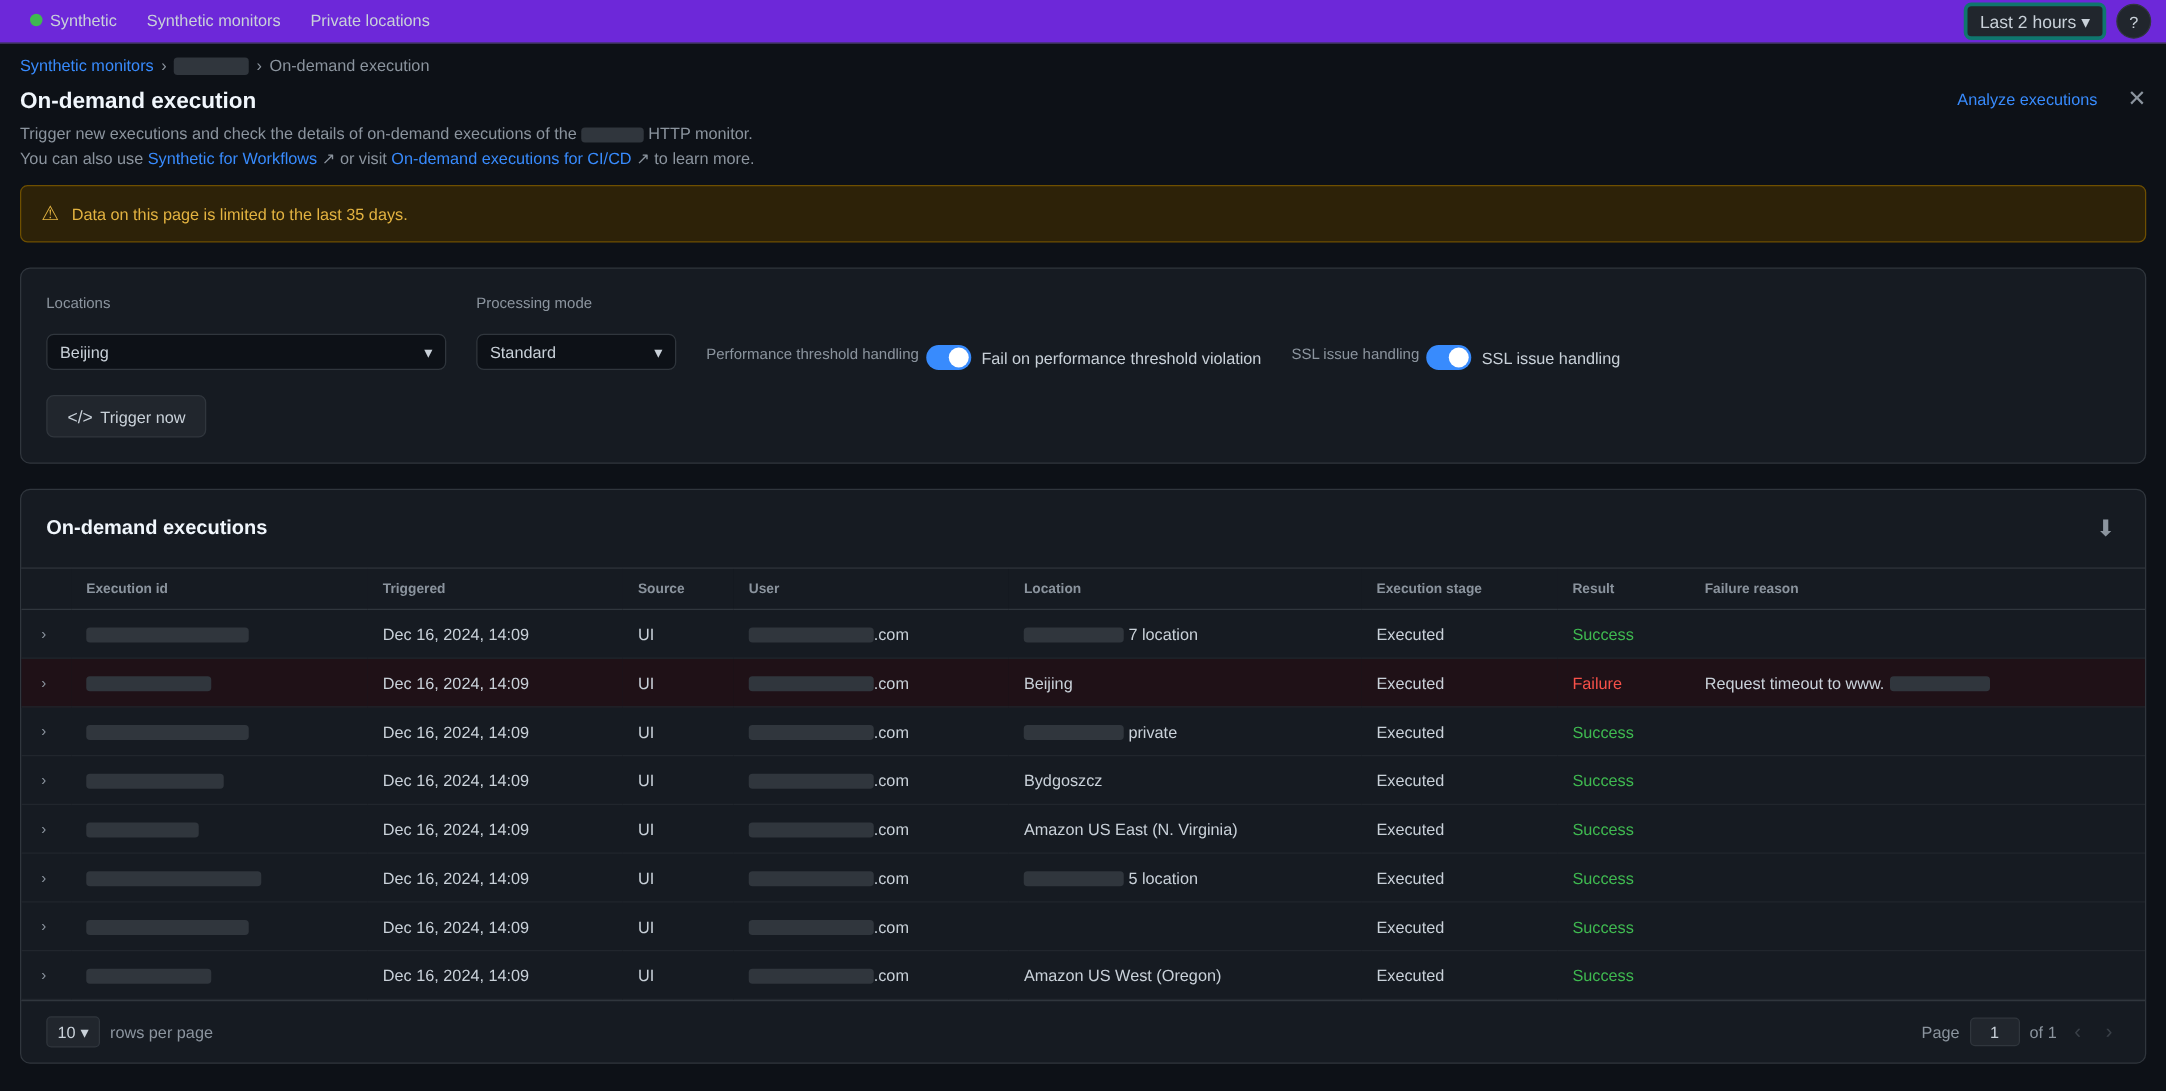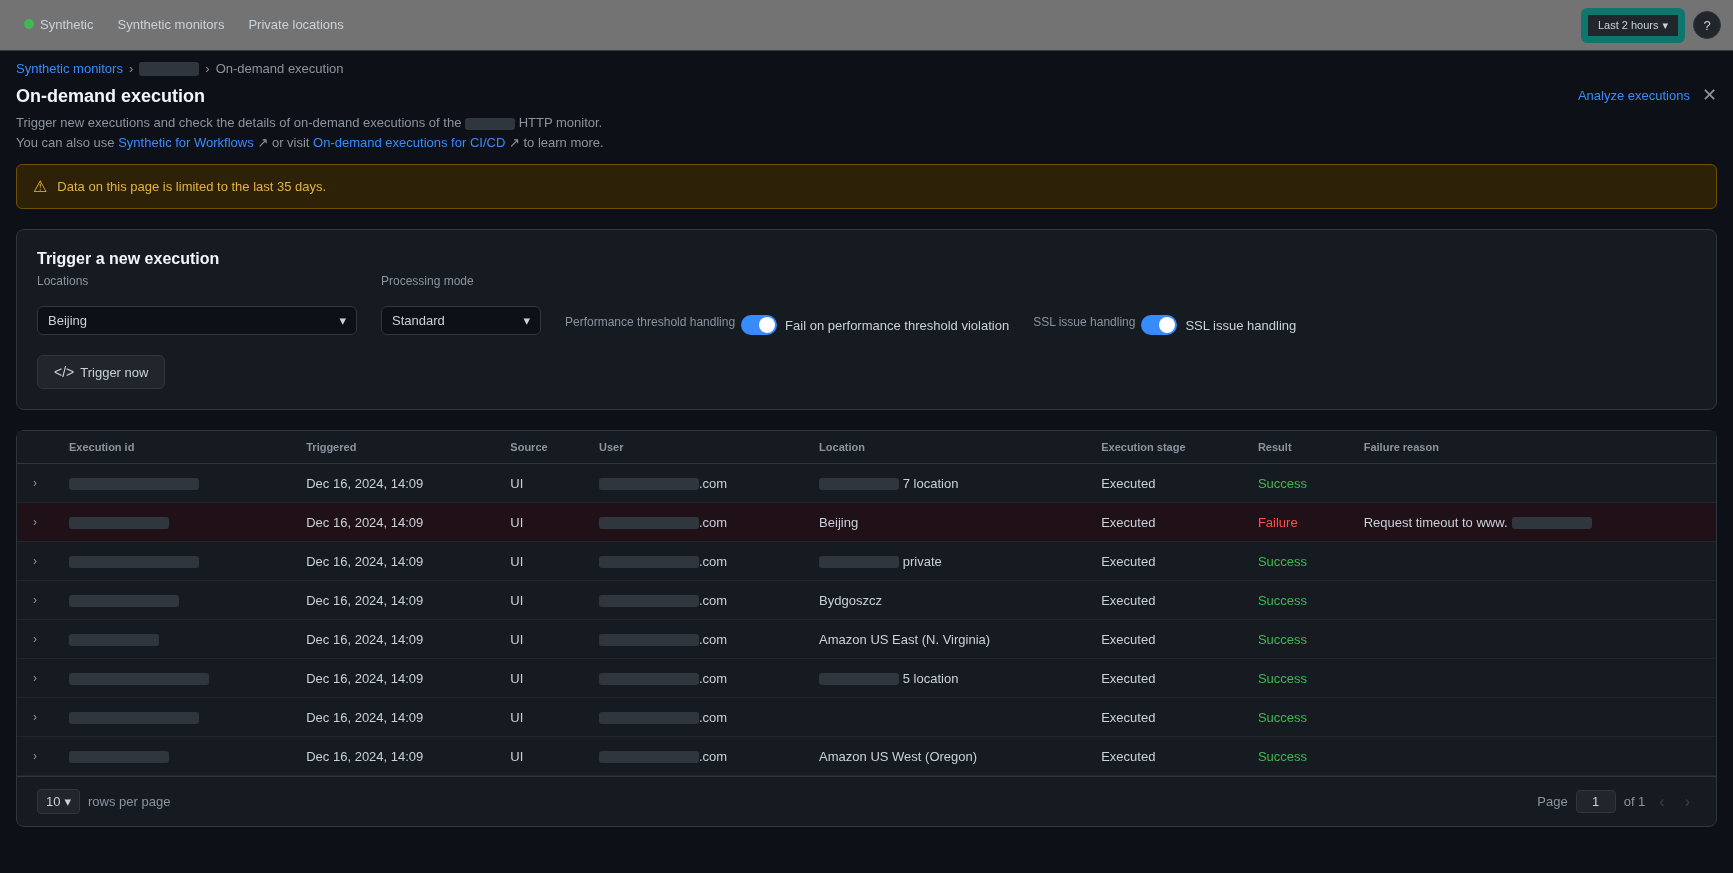--- a/index.html
+++ b/index.html
@@ -7,25 +7,25 @@
       background: #0d1117;
       color: #c9d1d9;
       font-family: -apple-system, BlinkMacSystemFont, 'Segoe UI', sans-serif;
       font-size: 13px;
       min-height: 873px;
       overflow-x: hidden;
     }
 
     
     .top-nav {
-      background: #737373;
+      background: #6d28d9;
       border-bottom: 1px solid #30363d;
       display: flex;
       align-items: center;
-      height: 51px;
+      height: 35px;
       padding: 0 12px;
       gap: 0;
     }
     .top-nav-item {
       display: flex;
       align-items: center;
       padding: 0 12px;
       height: 100%;
       color: #c9d1d9;
       font-size: 13px;
@@ -40,26 +40,26 @@
       display: inline-block;
     }
     .top-nav-right {
       margin-left: auto;
       display: flex;
       align-items: center;
       gap: 8px;
     }
     .time-btn {
       background: #21262d;
-      border: 7px solid #0f766e;
+      border: 3px solid #0f766e;
       color: #c9d1d9;
       padding: 4px 10px;
       border-radius: 6px;
       cursor: pointer;
-      font-size: 11px;
+      font-size: 14px;
       display: flex;
       align-items: center;
       gap: 4px;
     }
     .help-btn {
       background: #21262d;
       border: 1px solid #30363d;
       color: #c9d1d9;
       width: 28px; height: 28px;
       border-radius: 50%;
@@ -119,21 +119,21 @@
       display: inline-block;
       vertical-align: middle;
     }
     .page-header-left p a {
       color: #388bfd;
       text-decoration: none;
     }
     .page-header-right {
       display: flex;
       align-items: center;
-      gap: 12px;
+      gap: 24px;
     }
     .analyze-btn {
       background: transparent;
       border: none;
       color: #388bfd;
       cursor: pointer;
       font-size: 13px;
     }
     .close-btn {
       background: transparent;
@@ -454,21 +454,20 @@
     <button class="close-btn">✕</button>
   </div>
 </div>
 
 <div class="warning-banner">
   <span class="warning-icon">⚠</span>
   <span>Data on this page is limited to the last 35 days.</span>
 </div>
 
 <div class="section">
-  <div class="section-title">Trigger a new execution</div>
 
   <div class="form-row">
 
     <div class="form-group">
       <label class="form-label">Locations</label>
       <div class="form-select form-select-locations">
         <span>Beijing</span>
         <span>▾</span>
       </div>
     </div>
@@ -498,20 +497,24 @@
     </div>
   </div>
 
   <button class="trigger-btn">
     <span class="trigger-icon">&lt;/&gt;</span>
     <span>Trigger now</span>
   </button>
 </div>
 
 <div class="executions-section">
+  <div class="executions-header">
+    <span class="executions-title">On-demand executions</span>
+    <button class="download-btn">⬇</button>
+  </div>
 
   <div class="table-wrapper">
     <table>
       <thead>
         <tr>
           <th style="width:40px;"></th>
           <th>Execution id</th>
           <th>Triggered</th>
           <th>Source</th>
           <th>User</th>

